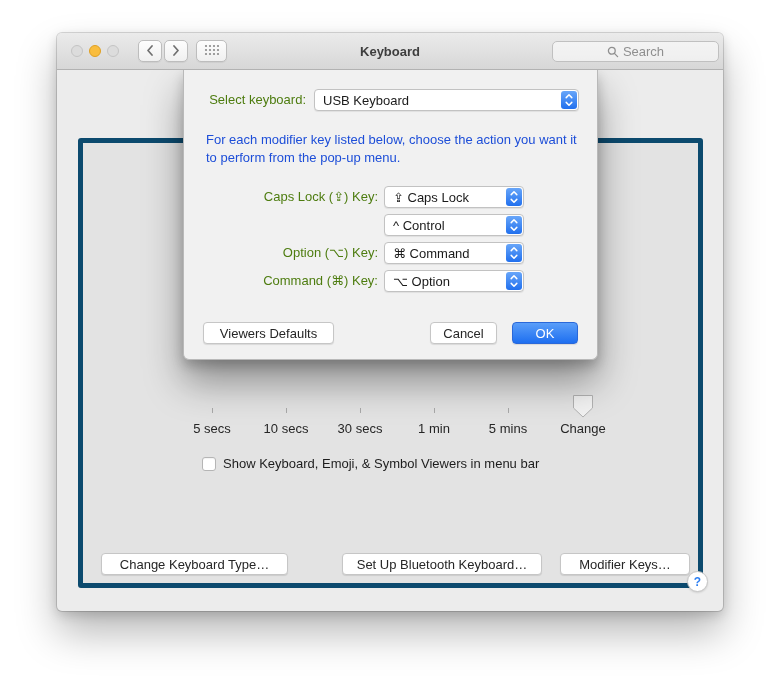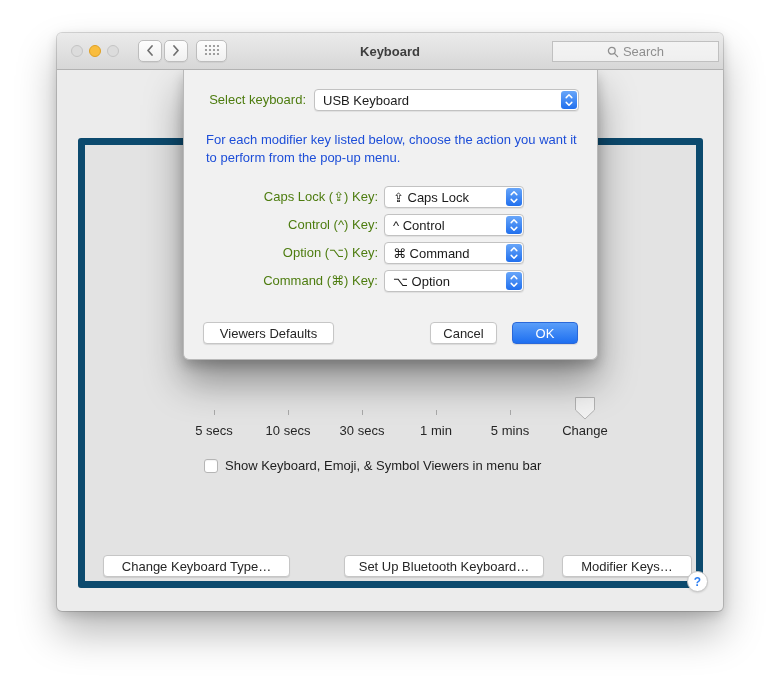--- a/index.html
+++ b/index.html
@@ -18,27 +18,27 @@
     border-radius:5px 5px 0 0; }
   .tl { position:absolute; top:12px; width:12px; height:12px; border-radius:50%; }
   .tl.gray  { background:#dcdcdc; border:1px solid #c4c4c4; }
   .tl.yellow{ background:#f9bd3e; border:1px solid #dfa023; }
   .navbtn { position:absolute; top:7px; height:22px; background:linear-gradient(#fdfdfd,#f0f0f0);
     border:1px solid #bdbdbd; border-radius:5px; display:flex; align-items:center; justify-content:center;
     box-shadow:0 1px 1px rgba(0,0,0,0.06); }
   .wintitle { position:absolute; left:0; right:0; top:0; height:37px; display:flex;
     align-items:center; justify-content:center; font-size:13px; font-weight:bold; color:#3e3e3e; }
   .searchfield { position:absolute; left:495px; top:8px; width:167px; height:21px;
-    background:rgba(255,255,255,0.55); border:1px solid #c0c0c0; border-radius:0;
+    background:rgba(255,255,255,0.55); border:1px solid #c0c0c0; border-radius:5px;
     display:flex; align-items:center; justify-content:center; gap:4px; color:#8f8f8f; font-size:13px; }
 
   
   .pane { position:absolute; left:0; top:37px; right:0; bottom:0; }
   .panel { position:absolute; left:21px; top:68px; width:625px; height:450px;
-    background:#e3e3e3; border:7px solid #0c4a6e; border-radius:3px;padding-left:33px; }
+    background:#e3e3e3; border:5px solid #0c4a6e; border-radius:3px;padding-left:33px; }
   .tick { position:absolute; width:1px; height:5px; background:#a9a9a9; top:265px; }
   .ticklabel { position:absolute; top:278px; width:76px; text-align:center; font-size:13px; color:#262626; }
   .thumb { position:absolute; top:252px; width:24px; height:23px; }
   .cbox { position:absolute; left:119px; top:314px; width:14px; height:14px; background:#ffffff;
     border:1px solid #b5b5b5; border-radius:3px; box-shadow:inset 0 1px 1px rgba(0,0,0,0.05); }
   .cboxlabel { position:absolute; left:140px; top:313px; font-size:13px; color:#1d1d1d; line-height:16px; }
   .btn { background:#ffffff; border:1px solid #c6c6c6; border-radius:4px;
     font-size:13px; color:#262626; display:flex; align-items:center; justify-content:center;
     box-shadow:0 1px 1px rgba(0,0,0,0.10); font-family:inherit; }
   .panelbtn { position:absolute; top:410px; height:22px; }
@@ -175,21 +175,20 @@
       <div class="popup" style="left:200px; top:116px; width:140px;">
         <span>⇪ Caps Lock</span>
         <span class="stepper">
           <svg width="8" height="14" viewBox="0 0 8 14">
               <polyline points="1.2,4.6 4,1.8 6.8,4.6" fill="none" stroke="#fff" stroke-width="1.5" stroke-linecap="round" stroke-linejoin="round"></polyline>
               <polyline points="1.2,9.4 4,12.2 6.8,9.4" fill="none" stroke="#fff" stroke-width="1.5" stroke-linecap="round" stroke-linejoin="round"></polyline>
             </svg>
         </span>
       </div>
 
-      <div class="flabel" style="left:0; top:144px; width:194px;">Control (^) Key:</div>
       <div class="popup" style="left:200px; top:144px; width:140px;">
         <span>^ Control</span>
         <span class="stepper">
           <svg width="8" height="14" viewBox="0 0 8 14">
               <polyline points="1.2,4.6 4,1.8 6.8,4.6" fill="none" stroke="#fff" stroke-width="1.5" stroke-linecap="round" stroke-linejoin="round"></polyline>
               <polyline points="1.2,9.4 4,12.2 6.8,9.4" fill="none" stroke="#fff" stroke-width="1.5" stroke-linecap="round" stroke-linejoin="round"></polyline>
             </svg>
         </span>
       </div>
 

